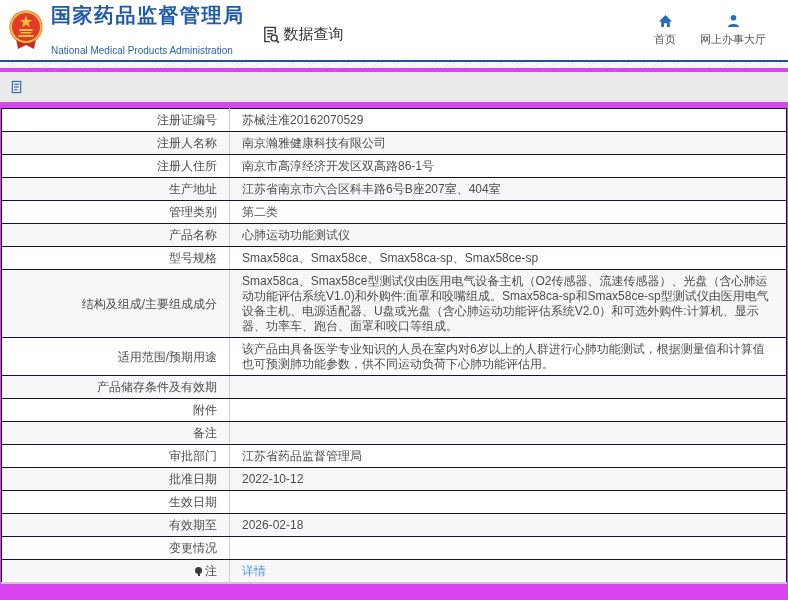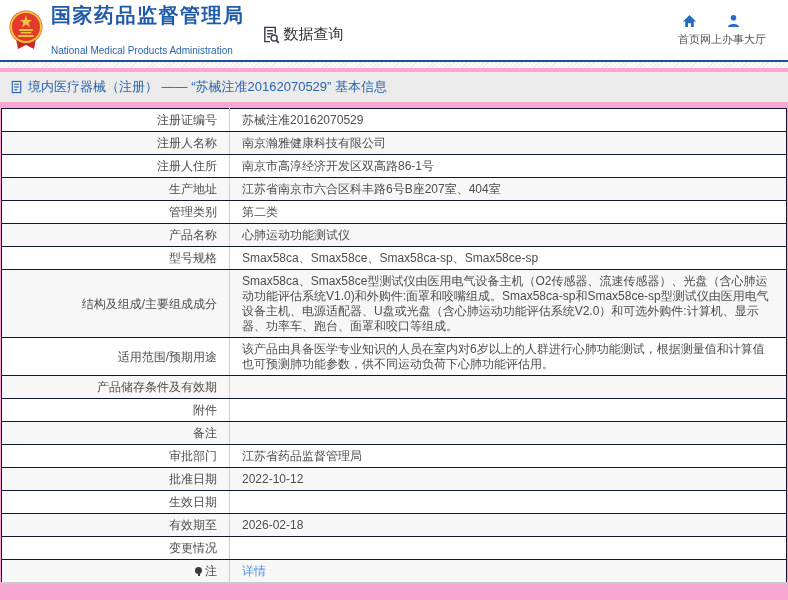--- a/index.html
+++ b/index.html
@@ -5,21 +5,21 @@
   * { margin: 0; padding: 0; box-sizing: border-box; }
   html, body { background: #ffffff; }
   body {
     font-family: "Liberation Sans", "DejaVu Sans", sans-serif;
     width: 788px;
   }
   .page {
     position: relative;
     width: 788px;
     height: 600px;
-    background: #f9a8d4;
+    background: #d946ef;
     overflow: hidden;
   }
 
   
   .top-header {
     display: flex;
     align-items: center;
     height: 60px;
     padding: 0 16px 0 8px;
     background: #ffffff;
@@ -45,21 +45,21 @@
     display: flex;
     align-items: flex-start;
     gap: 4px;
     margin-left: 16px;
     font-size: 15px;
     color: #2f2f3a;
     cursor: pointer;
     white-space: nowrap;
     margin-top: 8px;
   }
-  .top-right { margin-left: auto; display: flex; padding-right: 6px; }
+  .top-right { margin-left: auto; display: flex; gap: 24px; padding-right: 6px; }
   .nav-item {
     display: flex;
     flex-direction: column;
     align-items: center;
     gap: 4px;
     font-size: 11px;
     color: #555;
     text-decoration: none;
     cursor: pointer;
     white-space: nowrap;
@@ -195,21 +195,20 @@
 
   <div class="breadcrumb-bar">
     <span class="icon">
       <svg width="13" height="14" viewBox="0 0 14 15" fill="none" stroke="#2a64ad" stroke-width="1.2">
         <rect x="2.5" y="1.5" width="9" height="12"></rect>
         <line x1="4.5" y1="4.5" x2="9.5" y2="4.5"></line>
         <line x1="4.5" y1="7.5" x2="9.5" y2="7.5"></line>
         <line x1="4.5" y1="10.5" x2="8" y2="10.5"></line>
       </svg>
     </span>
-    <span>境内医疗器械（注册） —— “苏械注准20162070529” 基本信息</span>
   </div>
 
   <table class="info-table">
     <tbody>
         <tr>
           <th><span>注册证编号</span></th>
           <td><span>苏械注准20162070529</span></td>
         </tr>
         <tr>
           <th><span>注册人名称</span></th>

